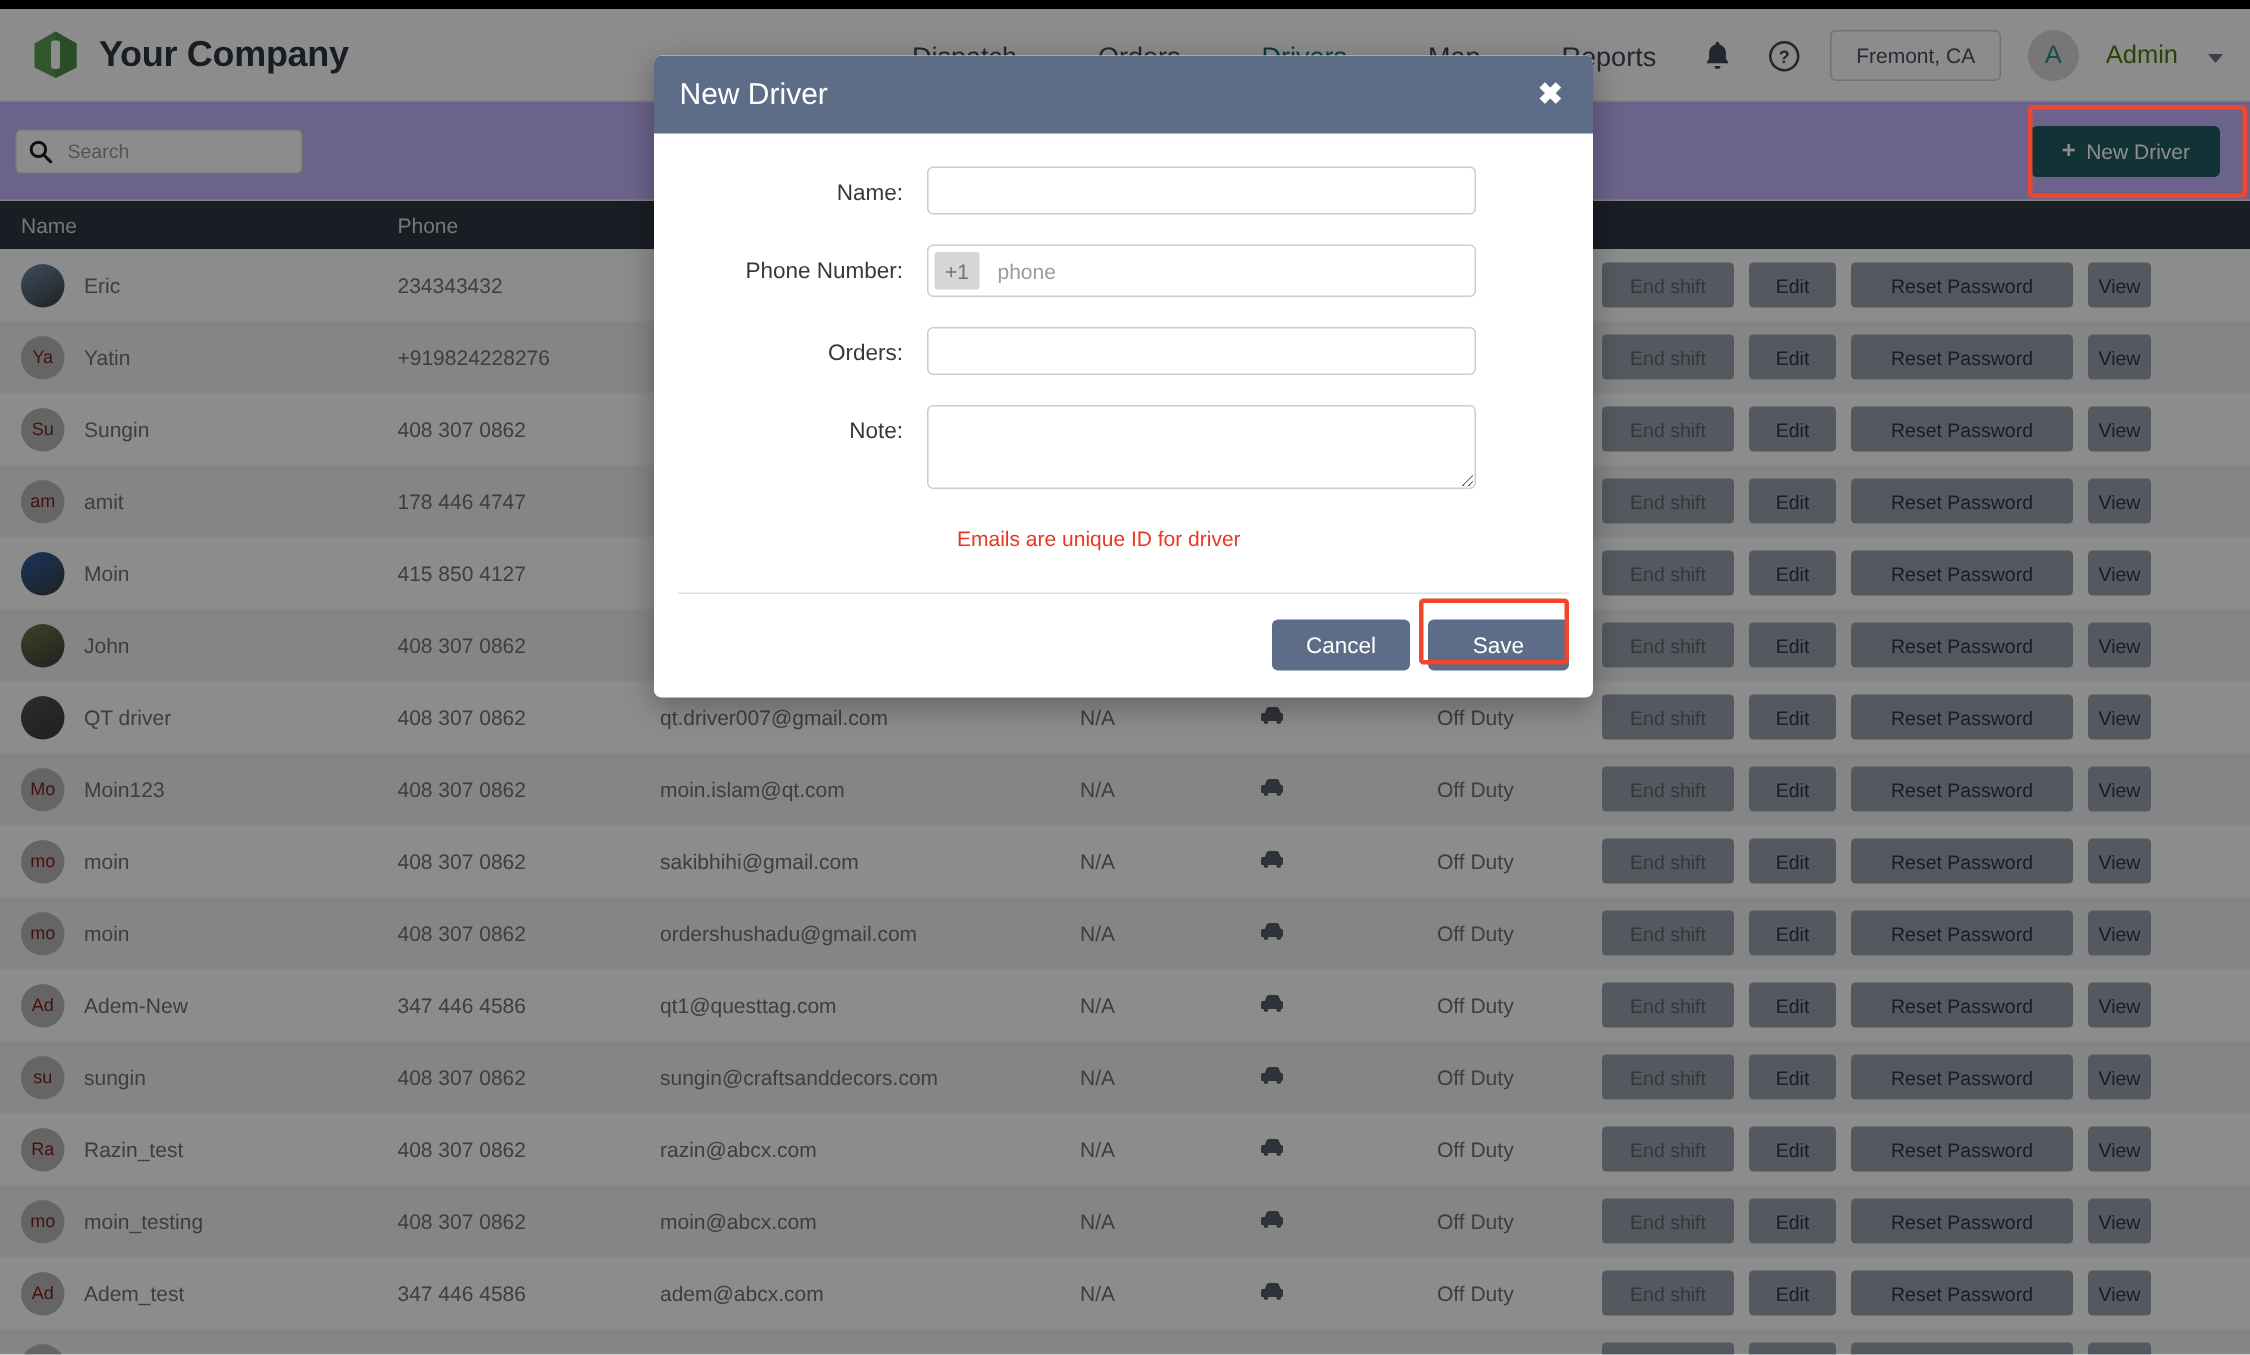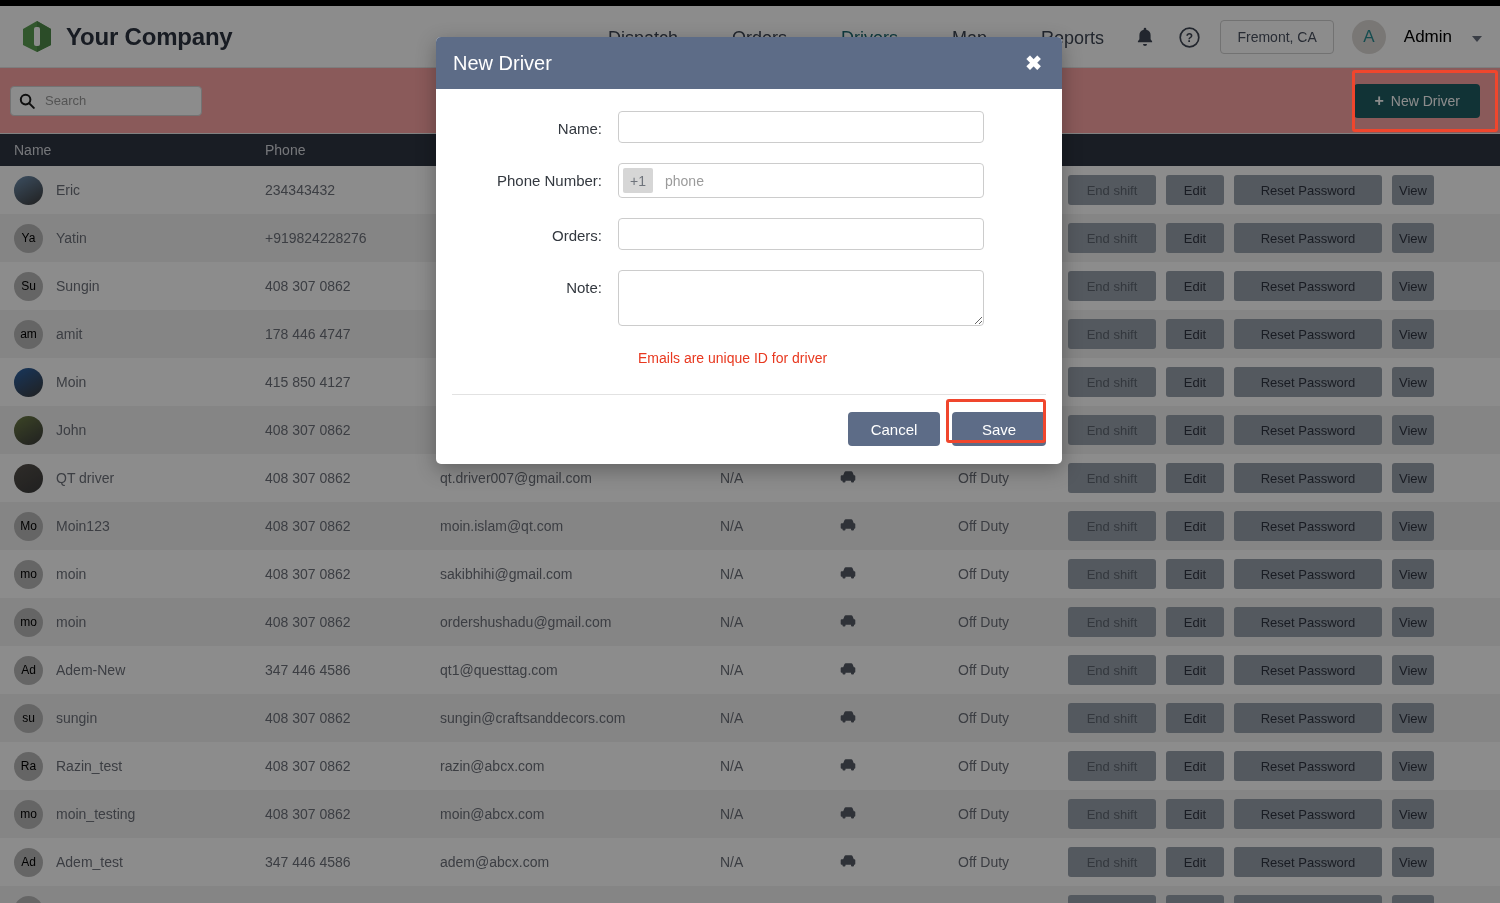--- a/index.html
+++ b/index.html
@@ -62,30 +62,30 @@
     border: 1px solid #cfcfcf; border-radius: 4px;
     padding: 8px 16px; font-size: 14px; color: #4a5160;
     min-width: 106px; text-align: center; background: #fff;
   }
   .avatar-circle {
     width: 34px; height: 34px; border-radius: 50%;
     background: #ddd9d6; color: #2b8d93;
     display: flex; align-items: center; justify-content: center;
     font-size: 17px;
   }
-  .admin-name { font-size: 17px; color: #000000; }
+  .admin-name { font-size: 17px; color: #4d7c0f; }
   .caret-dn {
     width: 0; height: 0;
     border-left: 5px solid transparent; border-right: 5px solid transparent;
     border-top: 6px solid #6b7280; margin-left: 2px; margin-top: 4px;
   }
 
   
   .toolbar {
-    height: 66px; background: #fca5a5;
+    height: 66px; background: #c4b5fd;
     display: flex; align-items: center; position: relative;
     padding: 0 20px 0 10px; border-bottom: 1px solid #ececec;
   }
   .search-wrap {
     position: relative; width: 192px; height: 30px;
     border: 1px solid #d2d2d2; border-radius: 4px;
     display: flex; align-items: center; padding-left: 8px;
     background: #fff;
   }
   .search-icon { width: 16px; height: 16px; color: #1c1c1c; flex: none; }
@@ -146,21 +146,21 @@
     height: 48px; display: flex; align-items: center;
     font-size: 14px; color: #6d717a;
   }
   .row.odd  { background: #ffffff; }
   .row.even { background: #f3f3f3; }
 
   .cell { flex: none; display: flex; align-items: center; }
   .avatar {
     width: 29px; height: 29px; border-radius: 50%;
     display: flex; align-items: center; justify-content: center;
-    font-size: 12px; color: #000000; margin-right: 13px;
+    font-size: 12px; color: #7f1d1d; margin-right: 13px;
     flex: none; overflow: hidden; background: #b9b9b9;
   }
   .avatar.photo { background-size: cover; background-position: center; }
   .veh-icon { color: #565b66; }
 
   .act-btns { display: flex; align-items: center; gap: 10px; }
   .abtn {
     background: #9aa3ad; color: #2e3340; border: none; border-radius: 3px;
     height: 30px; font-size: 13px; cursor: pointer;
     font-family: "Liberation Sans", sans-serif;

